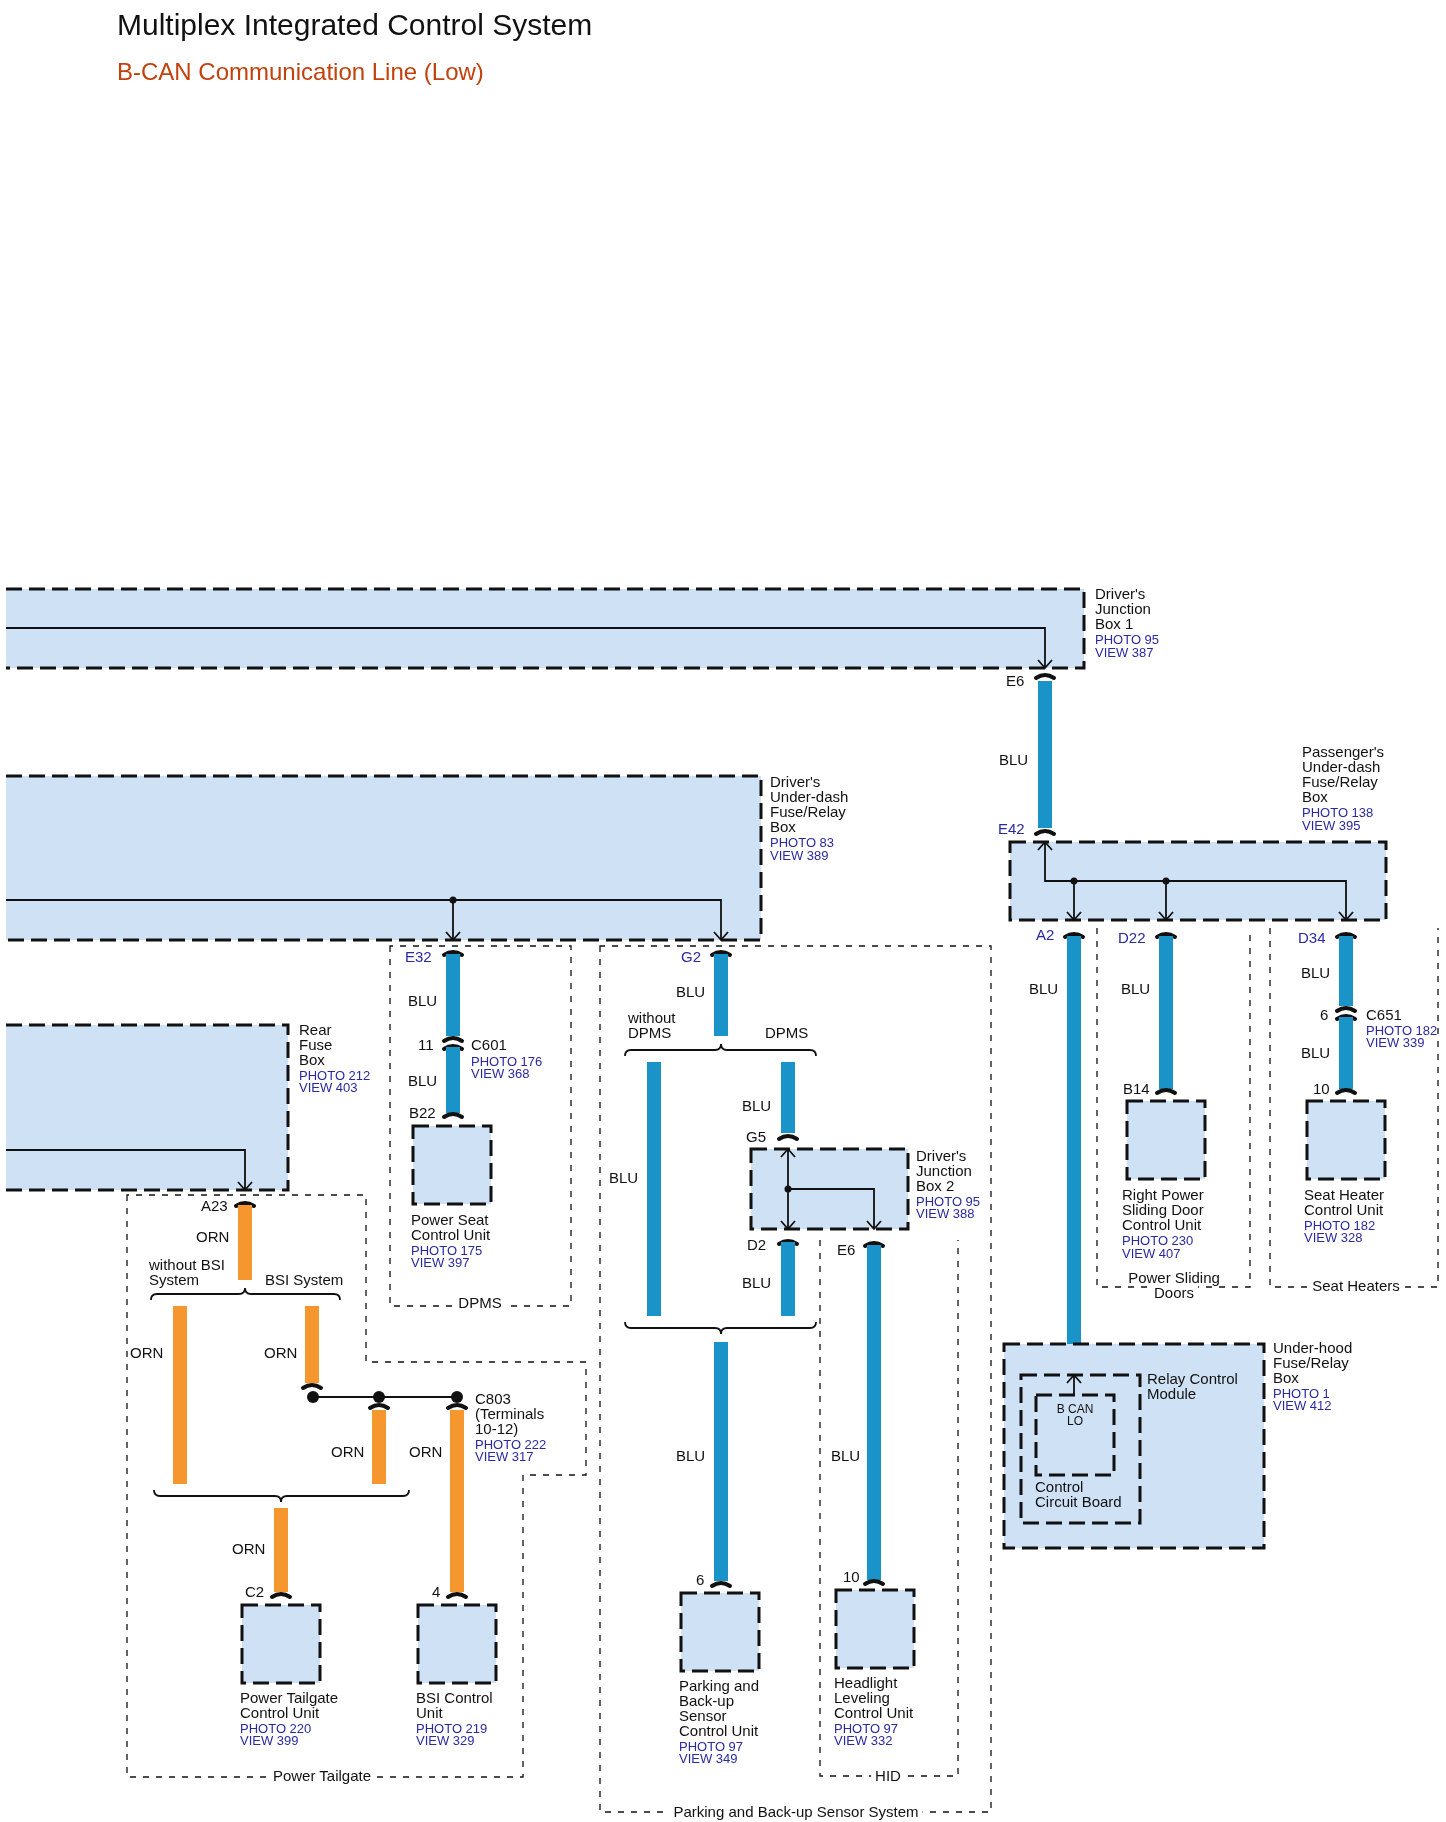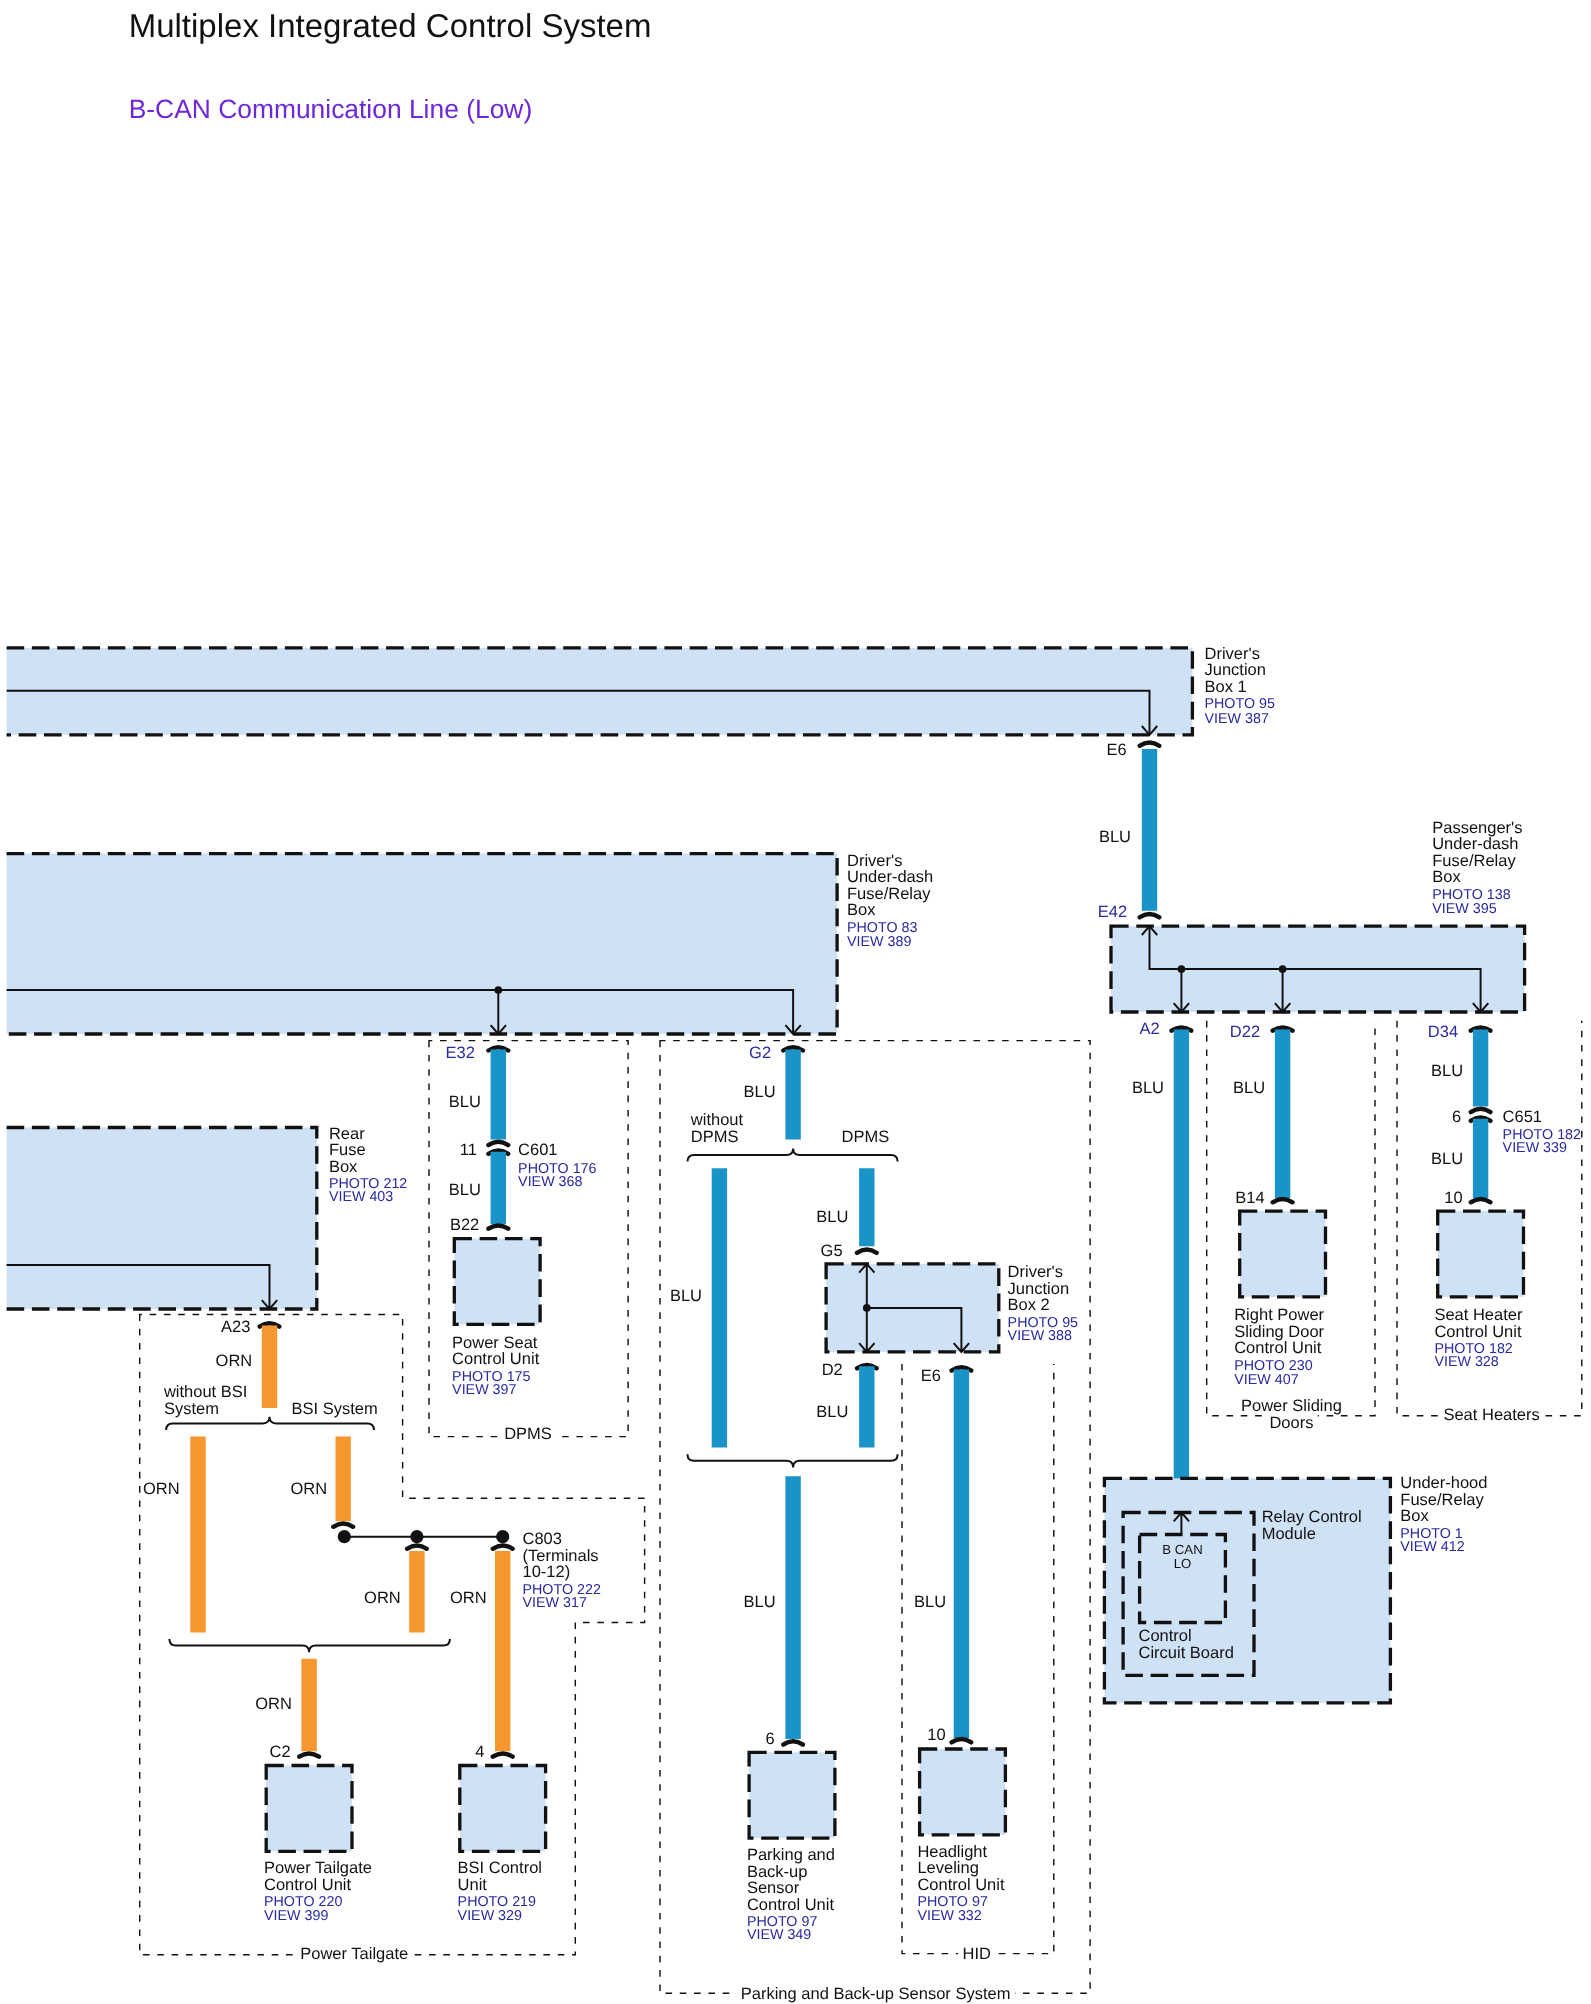--- a/index.html
+++ b/index.html
@@ -1,18 +1,18 @@
 <!DOCTYPE html>
 <html><head>
 <meta charset="utf-8">
 <style>
   html, body { margin:0; padding:0; background:#ffffff; }
   body { width:1446px; height:1822px; position:relative; overflow:hidden; font-family:"Liberation Sans", sans-serif; }
   .title { position:absolute; left:117px; top:8px; font-size:30px; color:#111; }
-  .subtitle { position:absolute; left:117px; top:58px; font-size:24px; color:#6d28d9;margin-top:28px; }
+  .subtitle { position:absolute; left:117px; top:58px; font-size:24px; color:#c2410c; }
   svg { position:absolute; left:0; top:0; }
   svg text { font-family:"Liberation Sans", sans-serif; }
   .lbl { font-size:15px; fill:#111; }
   .ref { font-size:13px; fill:#2a2aa0; }
   .pin { font-size:15px; fill:#111; }
   .pinb { font-size:15px; fill:#2a2aa0; }
   .box { fill:#cfe1f4; stroke:#111; stroke-width:3; stroke-dasharray:16 7; }
   .grp { fill:none; stroke:#111; stroke-width:1.3; stroke-dasharray:6 7; }
   .blu { stroke:#1a93c8; stroke-width:14; }
   .orn { stroke:#f5962e; stroke-width:14; }

